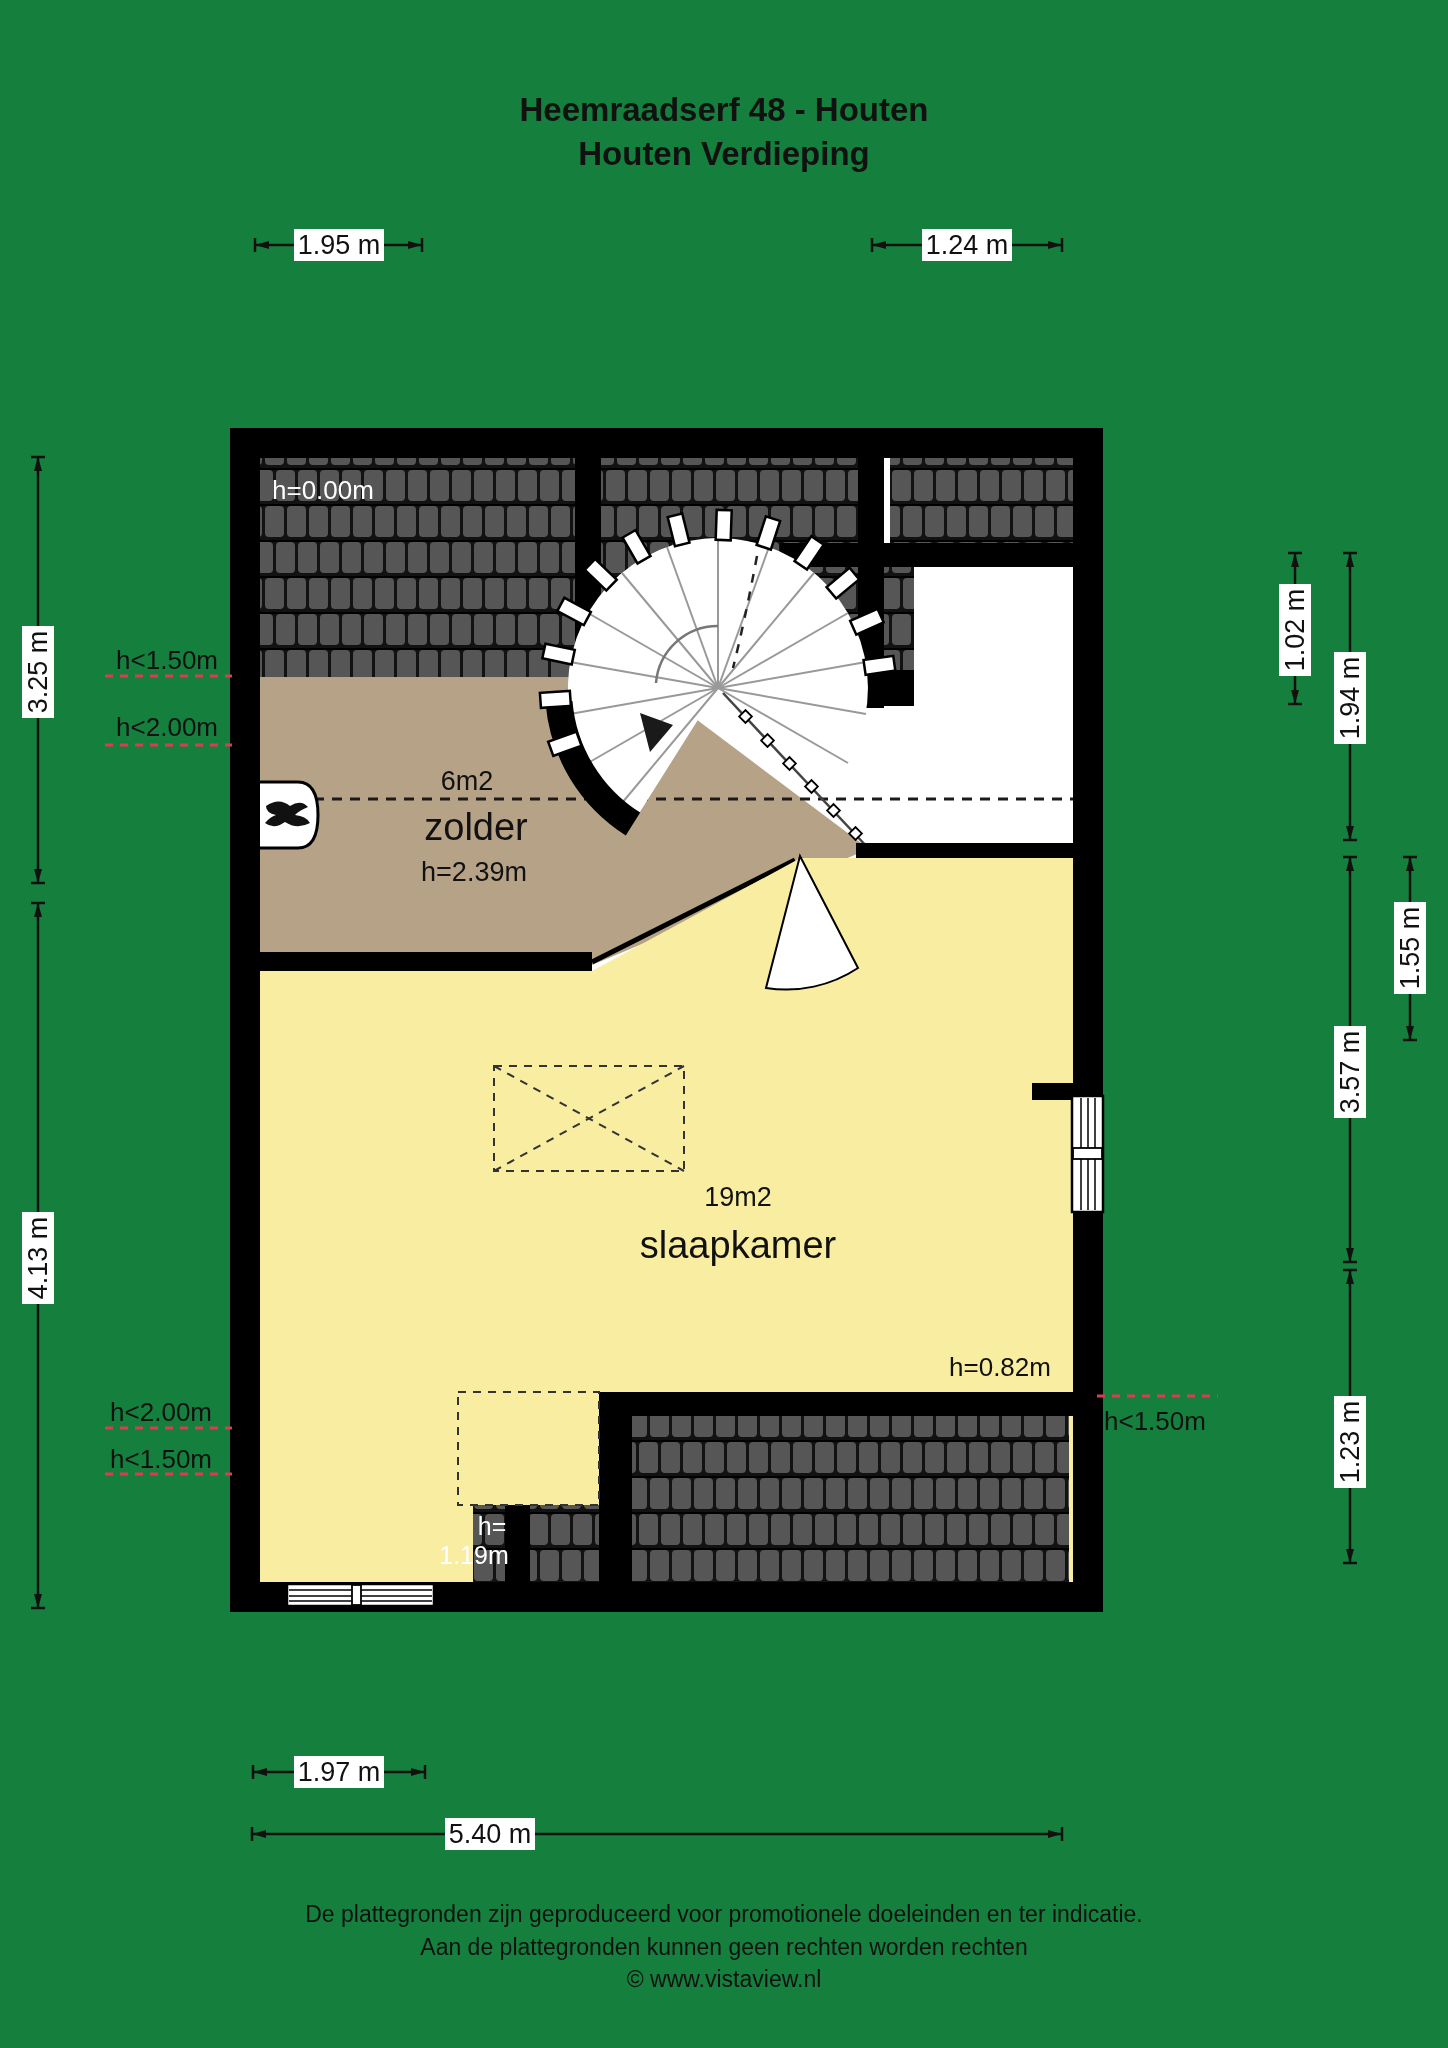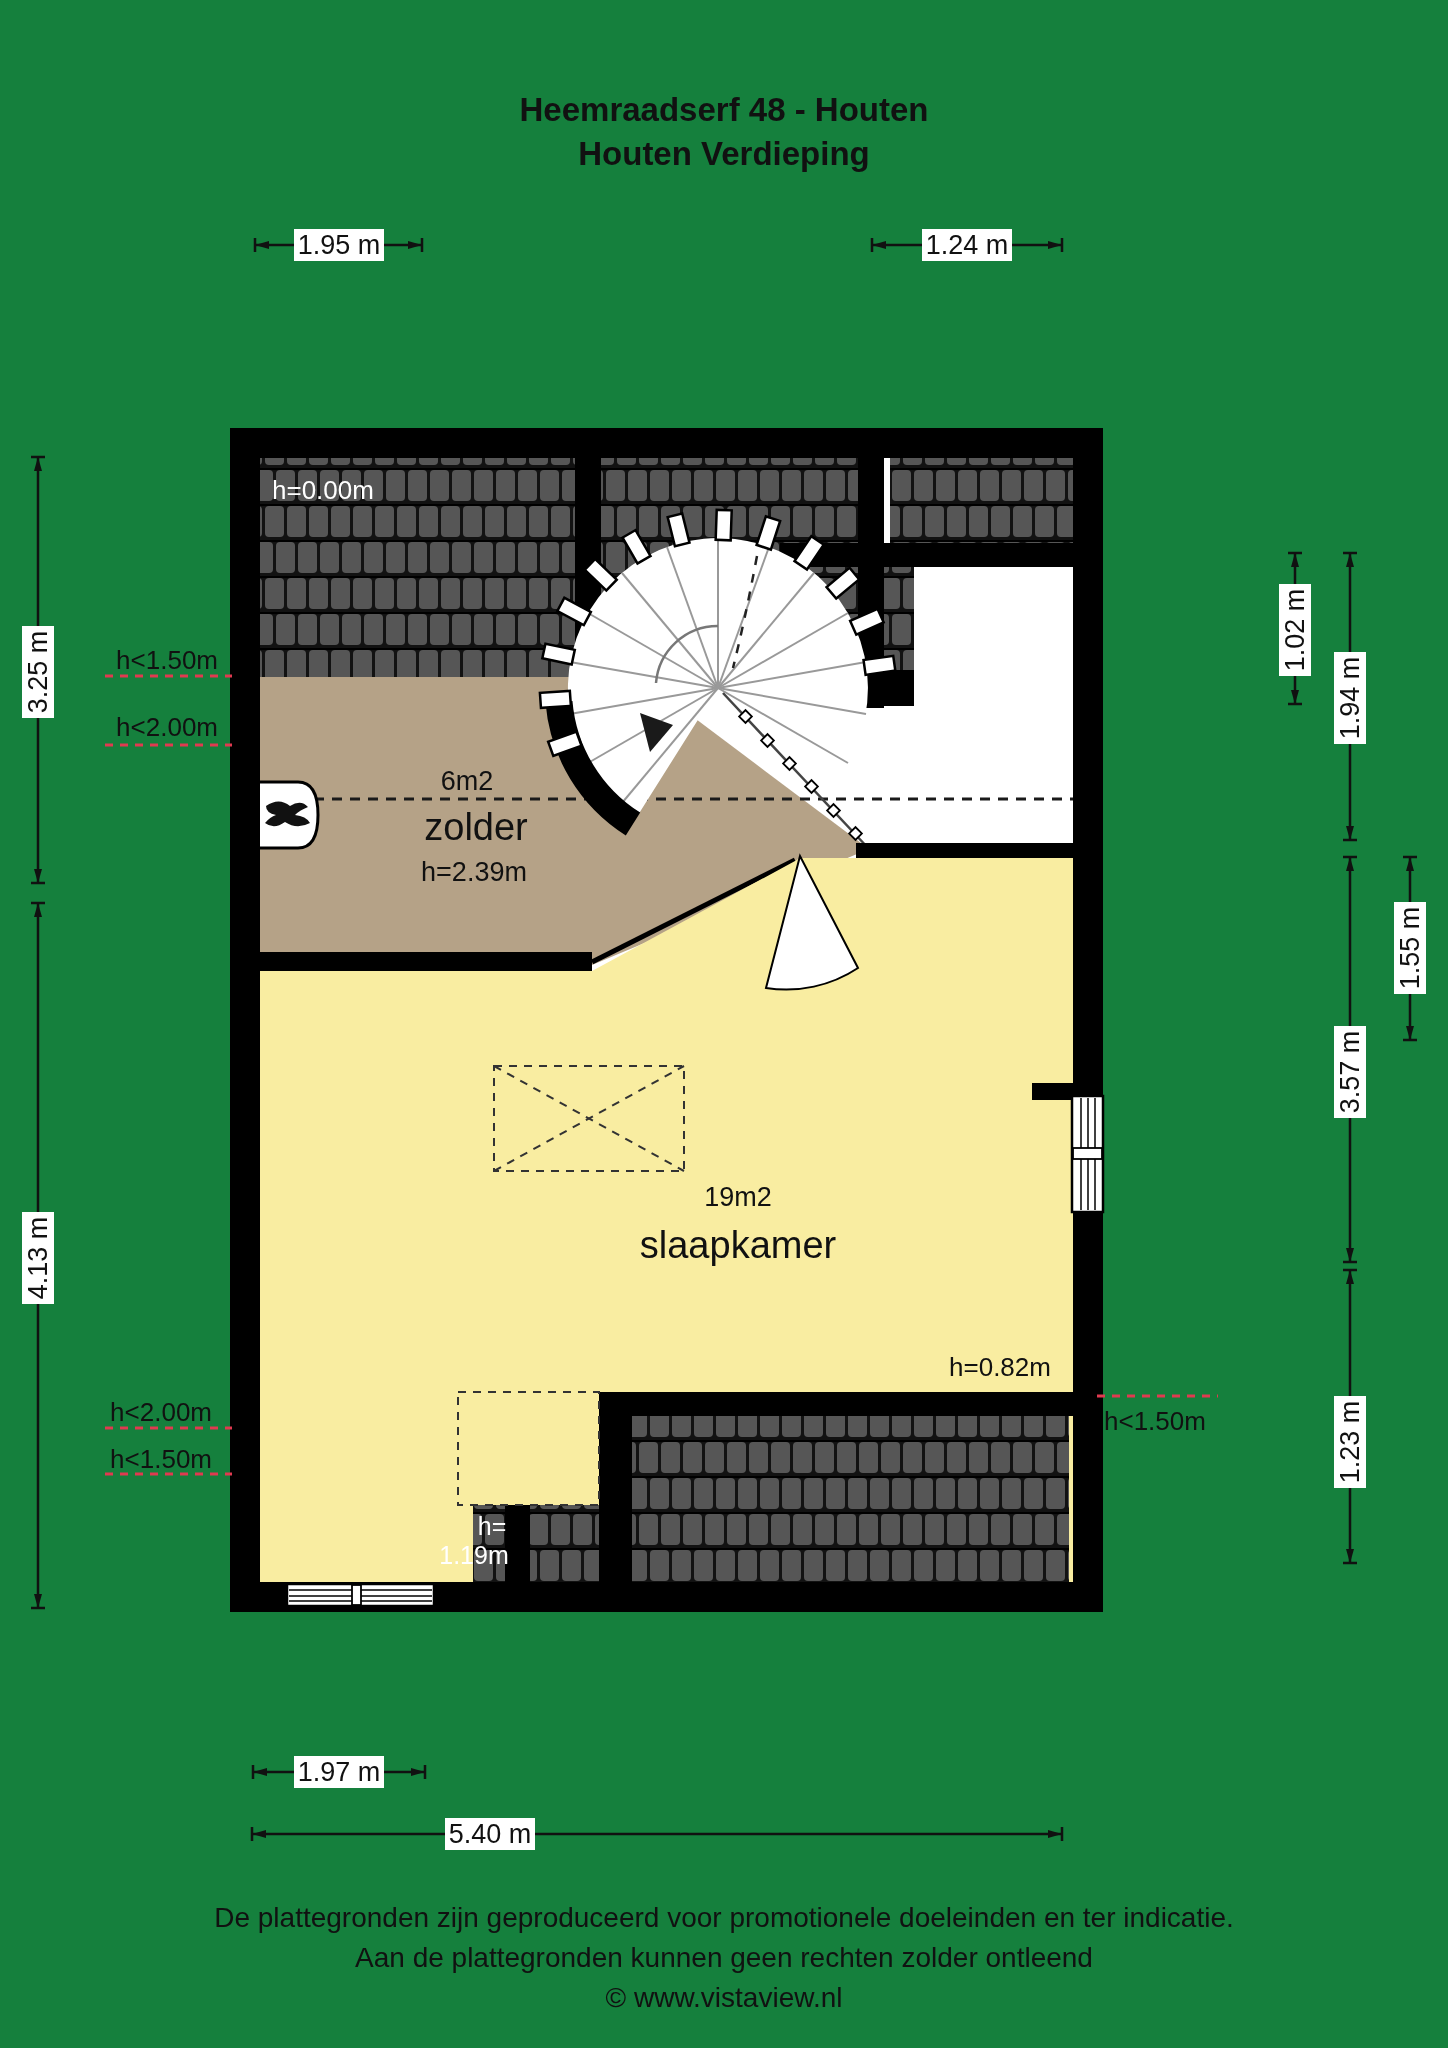--- a/index.html
+++ b/index.html
@@ -1,21 +1,21 @@
 <!DOCTYPE html>
 <html><head>
 <meta charset="utf-8">
 <style>
   html,body{margin:0;padding:0;background:#ffffff;}
   .page{position:relative;width:1448px;height:2048px;background:#15803d;overflow:hidden;
         font-family:"Liberation Sans", sans-serif;}
   .title{position:absolute;top:88px;left:0;width:100%;text-align:center;
          font-size:33px;font-weight:bold;color:#111;line-height:1.32;}
   .footer{position:absolute;top:1898px;left:0;width:100%;text-align:center;
-          font-size:28px;color:#111;line-height:1.42;}
+          font-size:23px;color:#111;line-height:1.42;}
   svg text{font-family:"Liberation Sans", sans-serif;}
 </style>
 </head>
 <body>
 
 <div class="page">
 
   <div class="title">
     <div>Heemraadserf 48 - Houten</div>
     <div>Houten Verdieping</div>
@@ -244,17 +244,17 @@
         </g>
       <g>
           <rect x="445" y="1818" width="90" height="32" fill="#fff"></rect>
          <text x="490" y="1843" text-anchor="middle">5.40 m</text>
         </g>
     </g>
   </svg>
 
   <div class="footer">
     <div>De plattegronden zijn geproduceerd voor promotionele doeleinden en ter indicatie.</div>
-    <div>Aan de plattegronden kunnen geen rechten zolder ontleend</div>
+    <div>Aan de plattegronden kunnen geen rechten worden rechten</div>
     <div>© www.vistaview.nl</div>
   </div>
 
 </div>
 
 </body></html>

